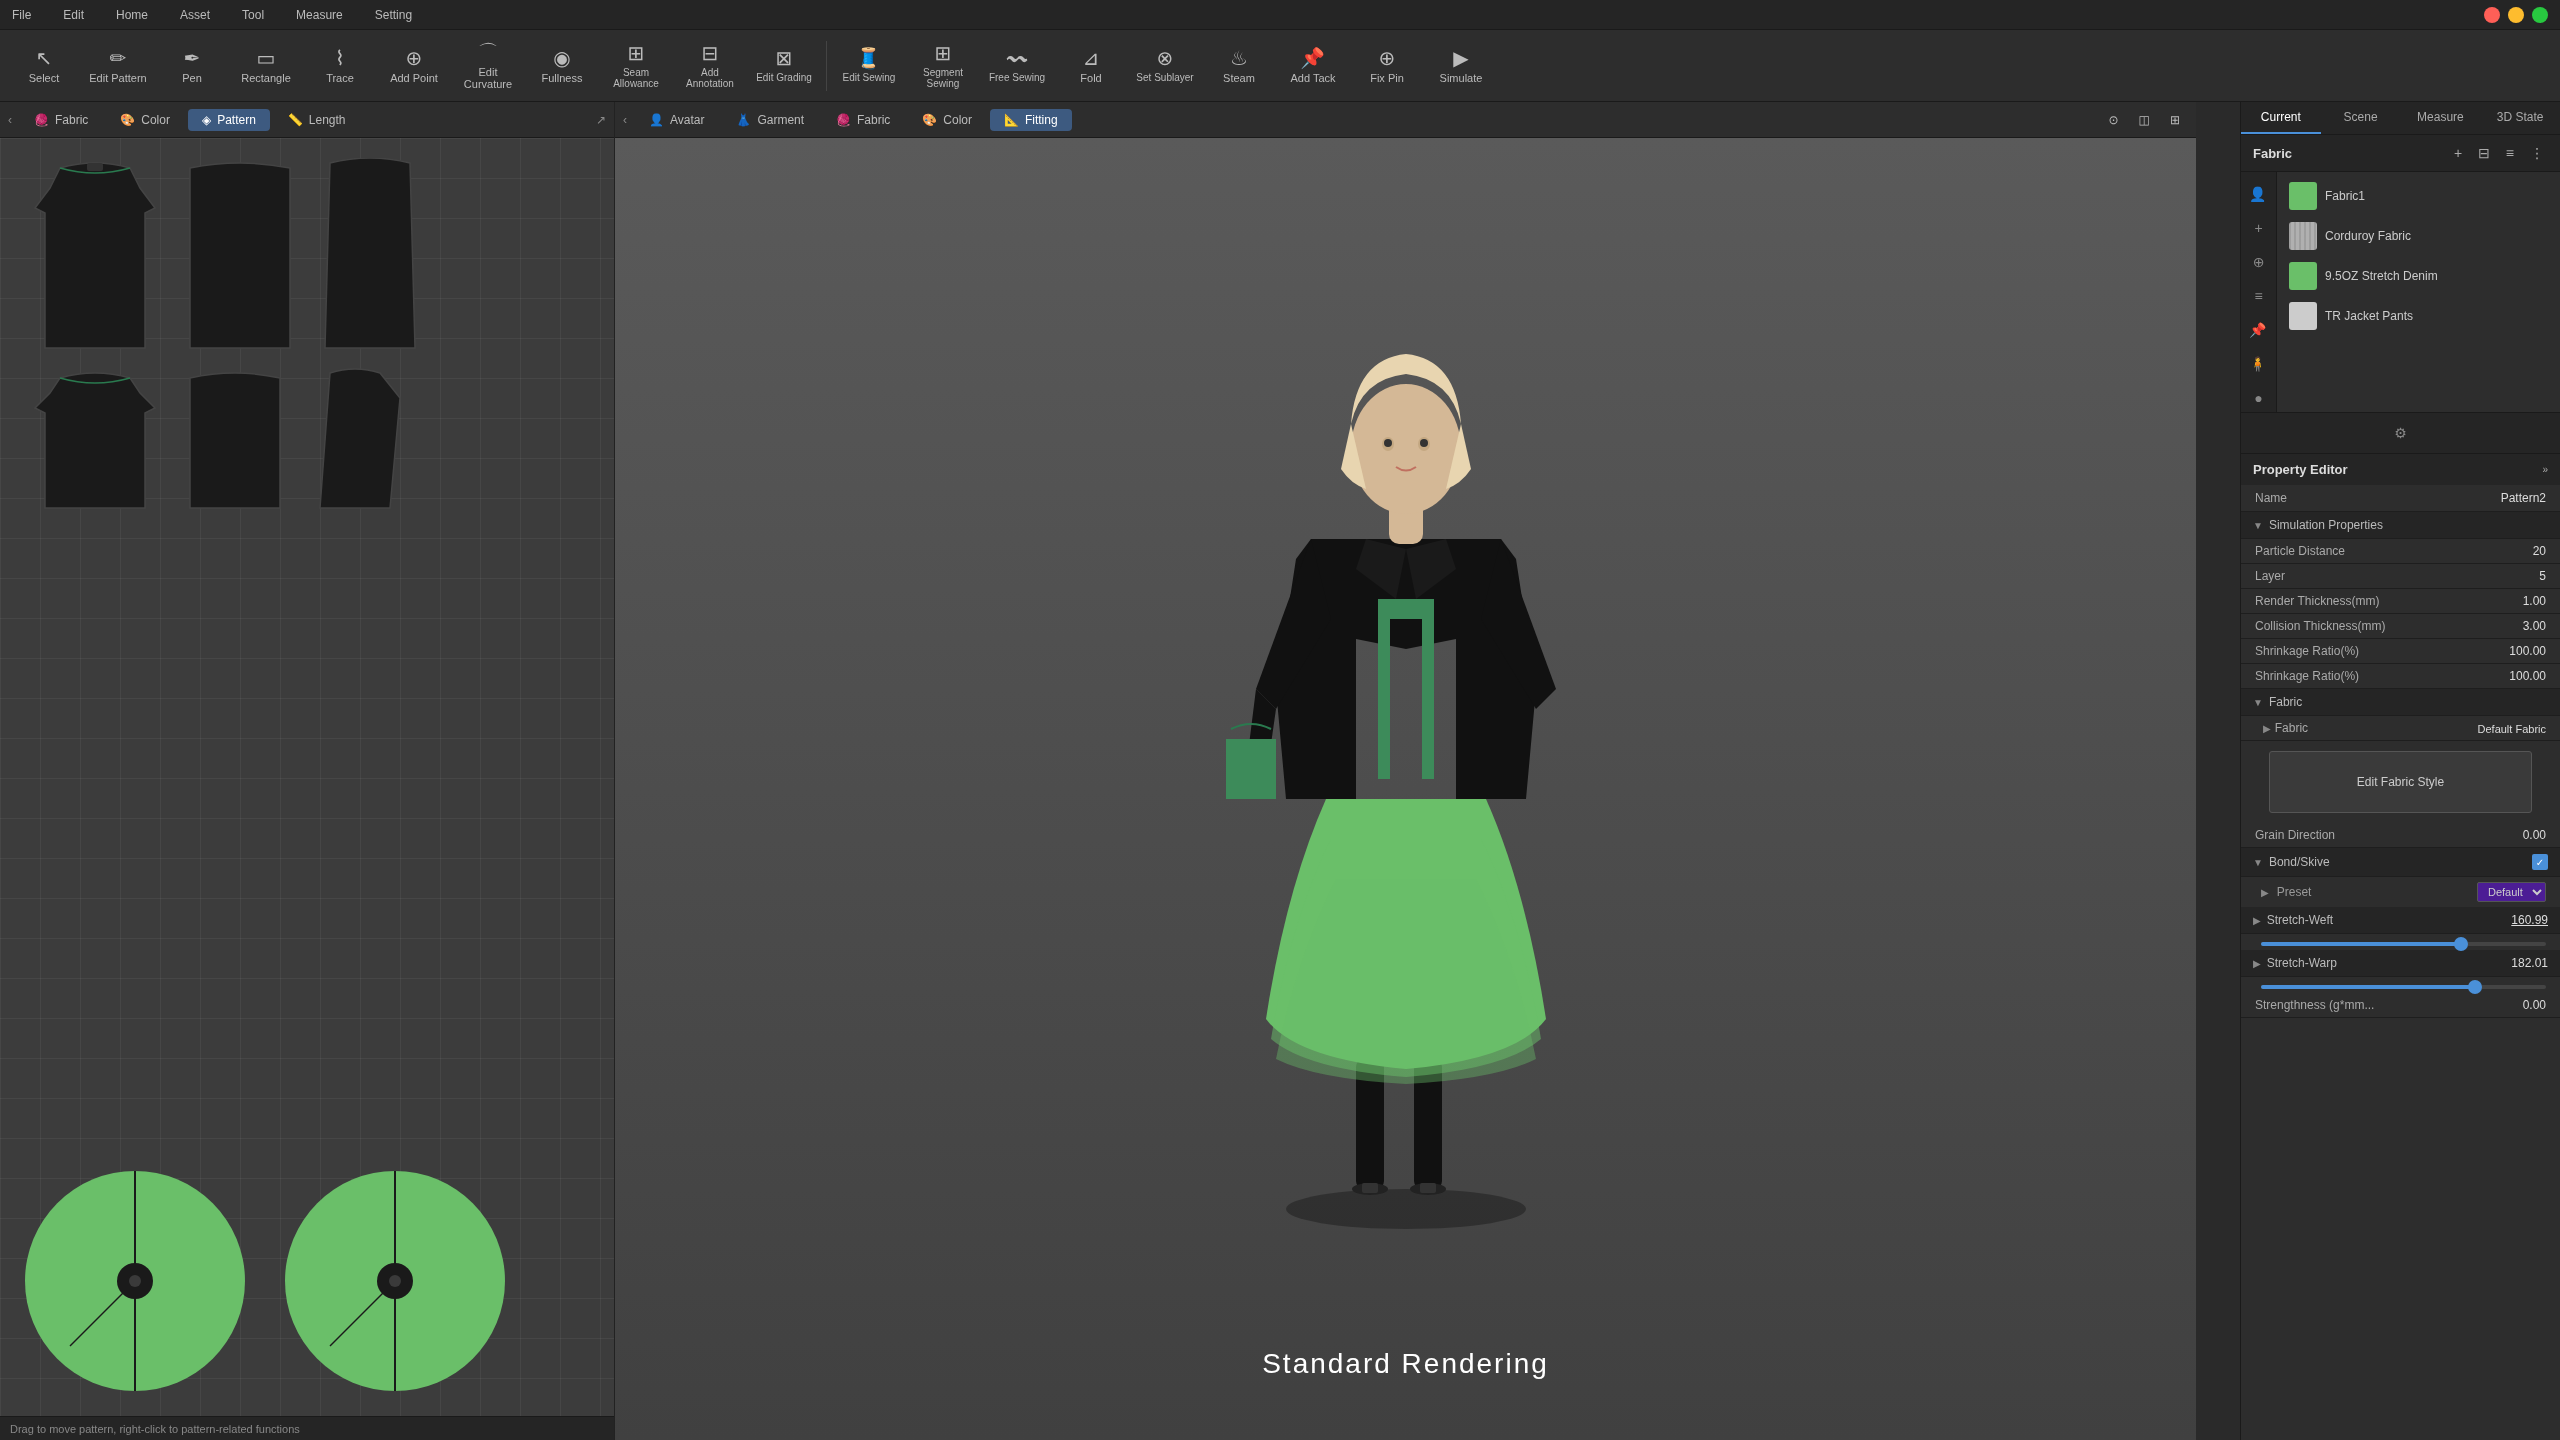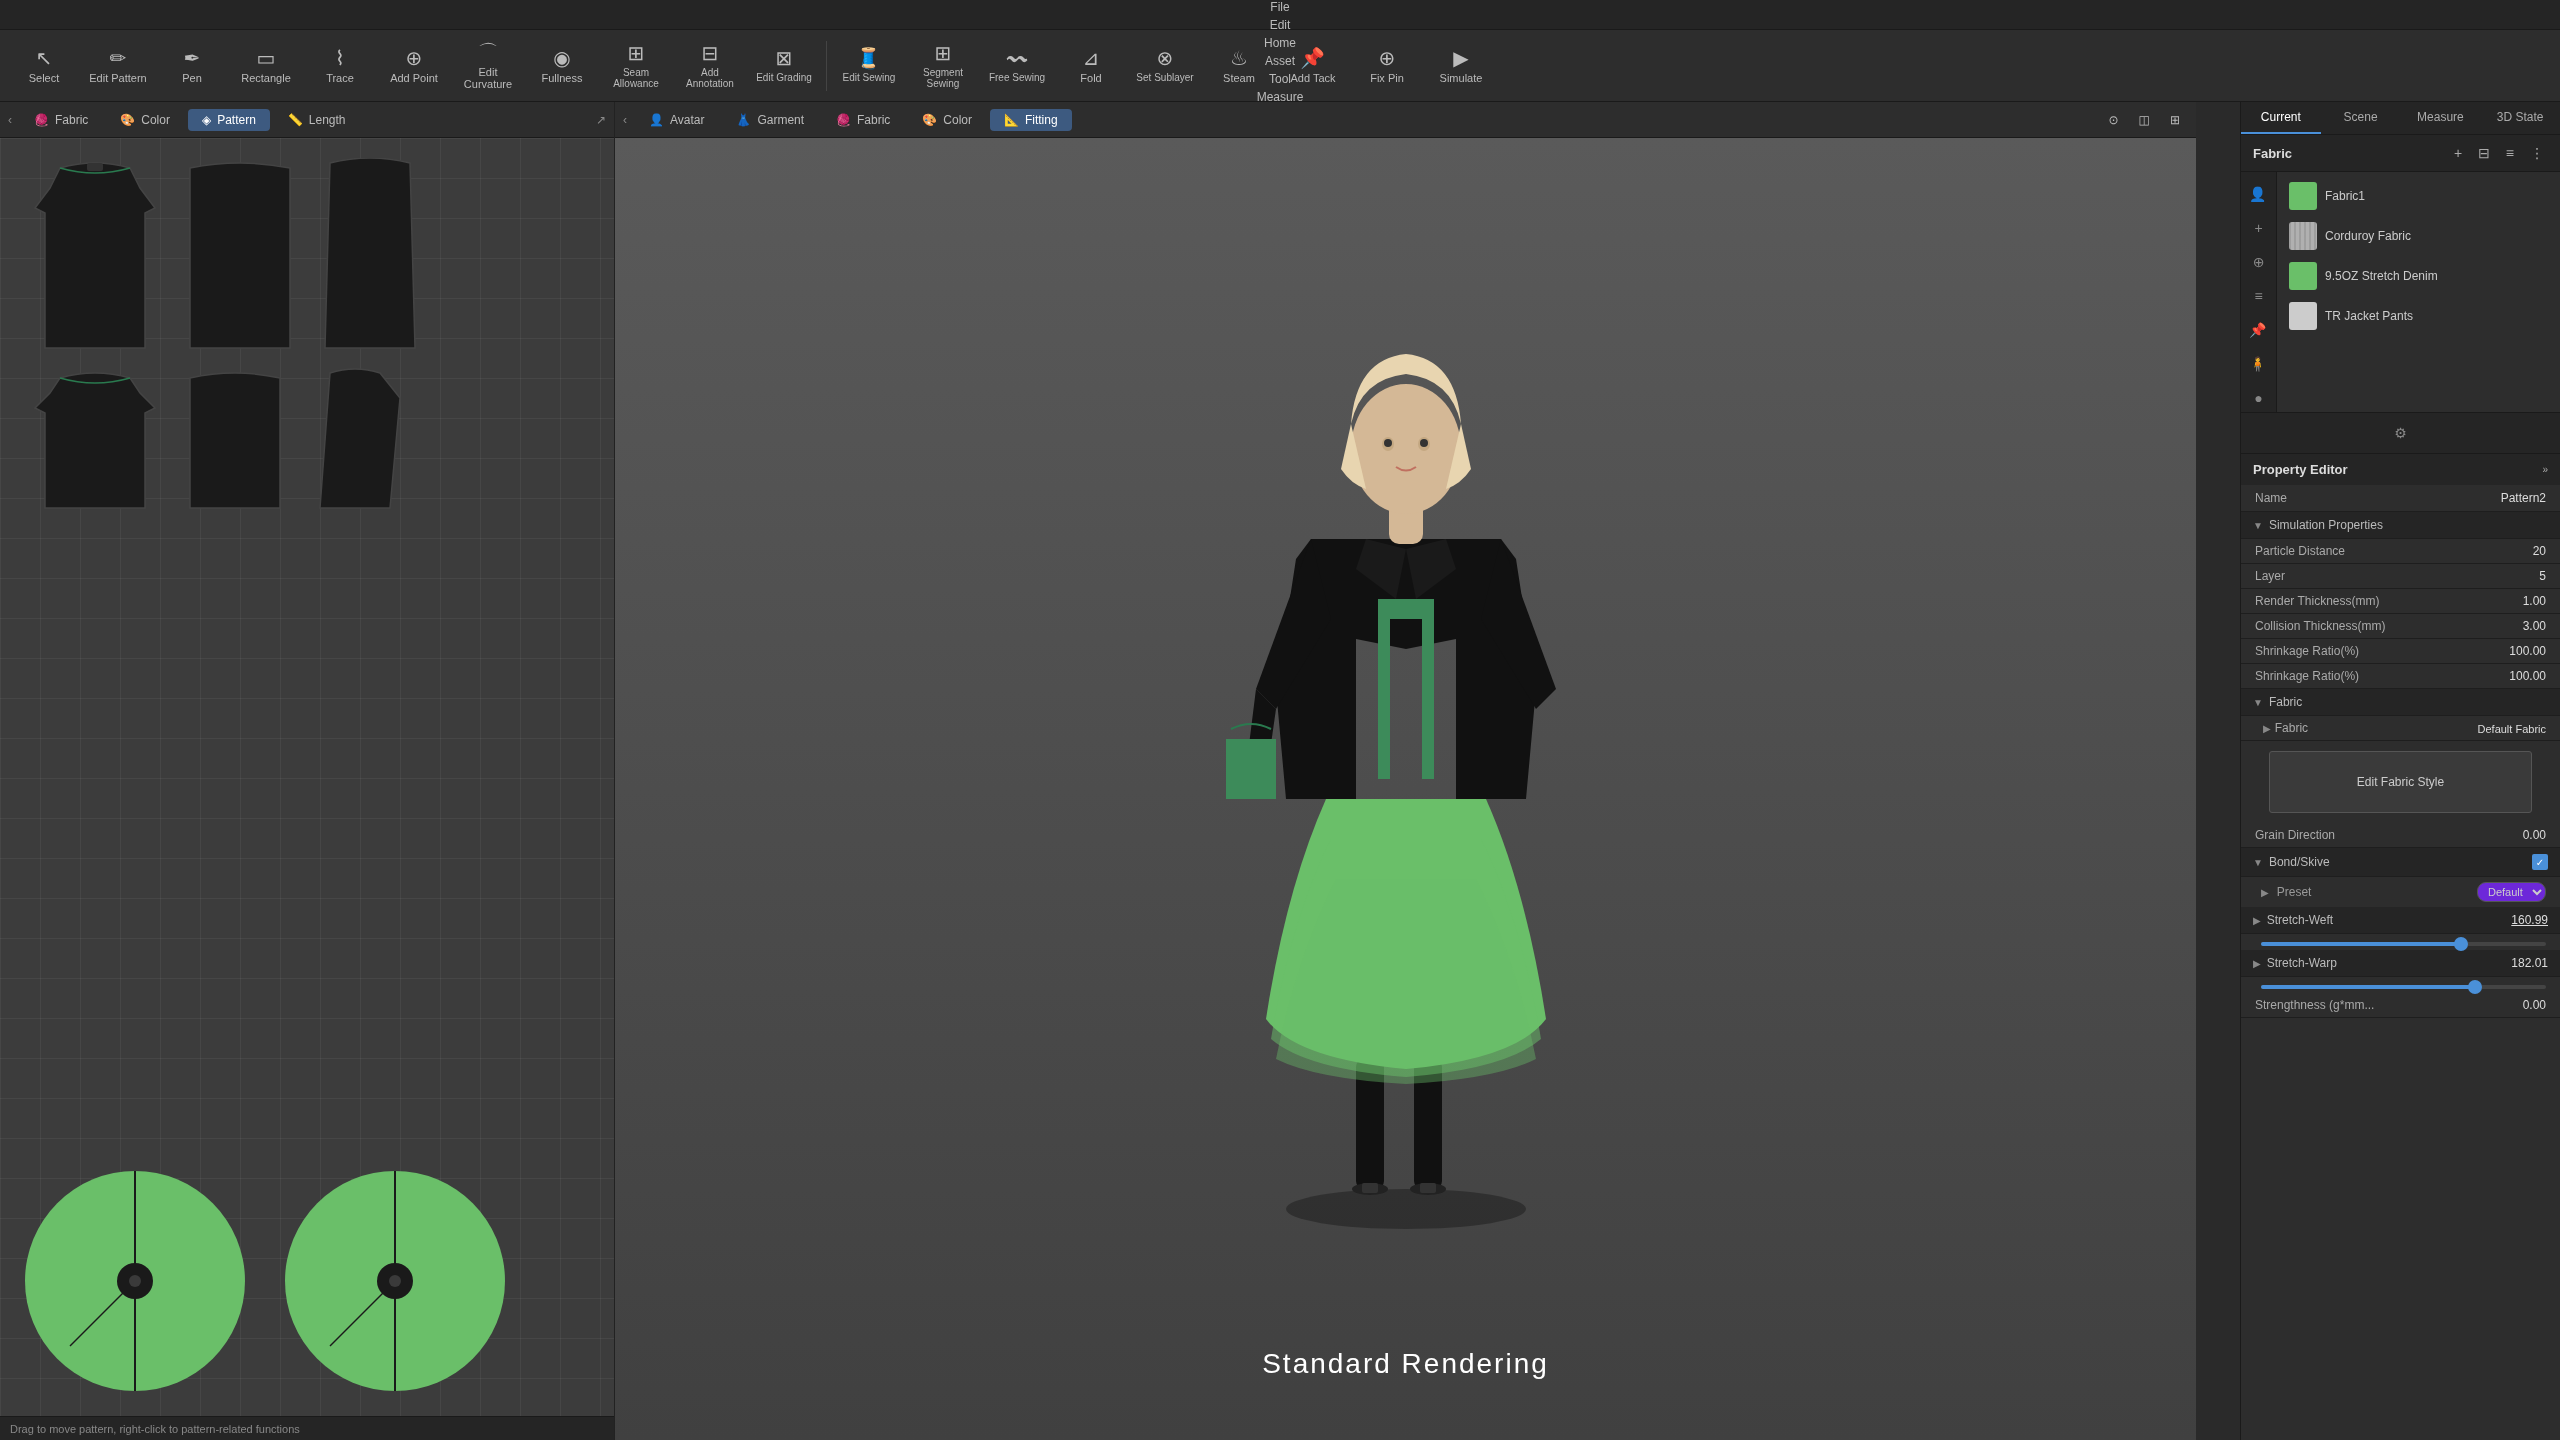--- a/index.html
+++ b/index.html
@@ -13,23 +13,22 @@
     .tool-btn {
       display: flex; flex-direction: column; align-items: center; justify-content: center;
       width: 72px; height: 68px; background: none; border: none; color: #bbb; cursor: pointer;
       font-size: 11px; gap: 4px; border-radius: 4px; padding: 4px;
     }
     .tool-icon { font-size: 20px; line-height: 1; }
     .tool-sep { width: 1px; height: 50px; background: #444; margin: 0 4px; }
 
     
     #menubar {
-      display: flex; align-items: center; background: #252525; height: 30px; padding: 0 12px; gap: 4px;
+      display: flex; align-items: center; background: #252525; height: 30px; padding: 0 12px; gap: 32px;
       border-bottom: 1px solid #1a1a1a;
-      flex-direction: column;
     }
     .menu-item { color: #bbb; cursor: pointer; font-size: 12px; }
     .window-controls { margin-left: auto; display: flex; gap: 8px; }
     .win-btn { width: 16px; height: 16px; border-radius: 50%; border: none; cursor: pointer; }
 
     
     #main { display: flex; height: calc(1440px - 102px); }
 
     
     #left-panel {
@@ -113,21 +112,21 @@
 
     
     .toggle-btn { background: #4a90d9; border: none; color: #fff; width: 16px; height: 16px; border-radius: 2px; font-size: 10px; cursor: pointer; }
 
     
     .edit-fabric-btn { margin: 6px 14px; background: #3a3a3a; border: 1px solid #555; color: #ccc; padding: 23px 10px; font-size: 12px; cursor: pointer; border-radius: 3px; width: calc(100% - 28px); }
 
     
     .preset-row { display: flex; align-items: center; padding: 5px 14px 5px 20px; gap: 8px; }
     .preset-label { color: #999; font-size: 12px; flex: 1; }
-    .preset-select { background: #6d28d9; border: 1px solid #555; color: #ccc; padding: 2px 6px; font-size: 11px; border-radius: 9px; cursor: pointer; }
+    .preset-select { background: #4c1d95; border: 1px solid #555; color: #ccc; padding: 2px 6px; font-size: 11px; border-radius: 2px; cursor: pointer; }
 
     
     #right-panel::-webkit-scrollbar { width: 6px; }
     #right-panel::-webkit-scrollbar-track { background: #2d2d2d; }
     #right-panel::-webkit-scrollbar-thumb { background: #555; border-radius: 3px; }
 
     
     #side-icons { width: 36px; background: #252525; display: flex; flex-direction: column; align-items: center; padding-top: 8px; gap: 6px; border-right: 1px solid #1a1a1a; }
     .side-icon { width: 28px; height: 28px; display: flex; align-items: center; justify-content: center; cursor: pointer; border-radius: 3px; color: #888; font-size: 14px; }
   </style>

